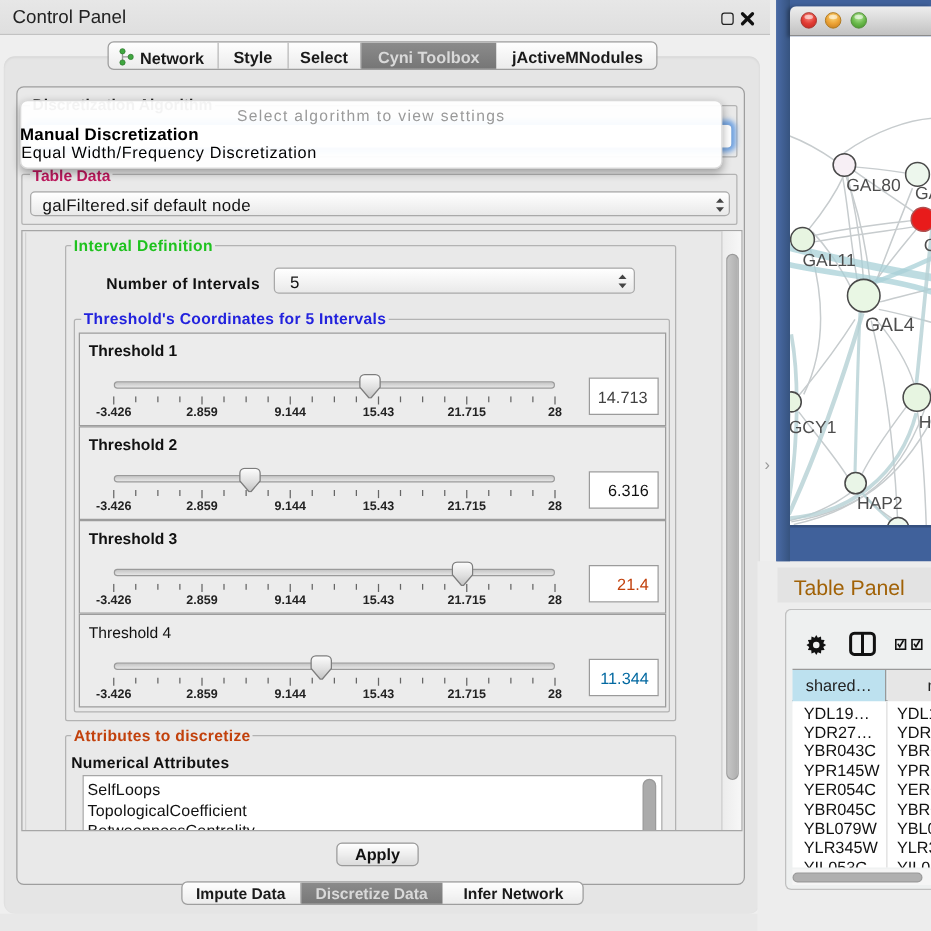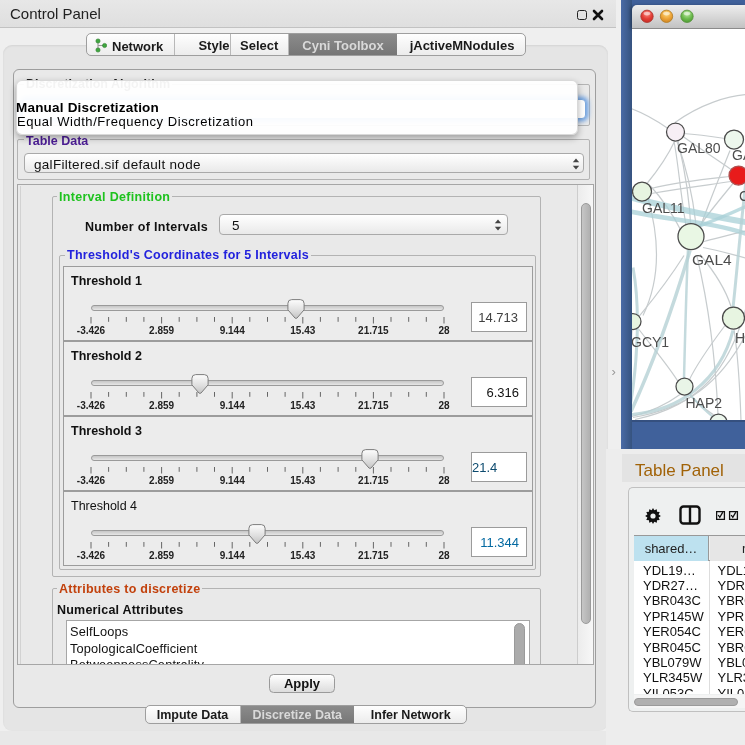--- a/index.html
+++ b/index.html
@@ -23,34 +23,34 @@
 <div class="abs" style="left:86px;top:33px;width:440px;height:23px;border:1px solid #9e9e9e;border-radius:5px;background:linear-gradient(#fefefe,#ececec);overflow:hidden;font-size:13px;font-weight:bold;color:#1a1a1a;">
   <div class="abs" style="left:0;top:0;width:88px;height:23px;border-right:1px solid #b8b8b8;">
     <svg class="abs" style="left:8px;top:4px;" width="12" height="15" viewBox="0 0 12 15">
       <path d="M3 3 V12 M3 7.5 H9.5" stroke="#999" stroke-width="1.1" fill="none"></path>
       <circle cx="3" cy="3" r="2.1" fill="#3fa73f" stroke="#2d7a2d" stroke-width="0.6"></circle>
       <circle cx="3" cy="12" r="2.1" fill="#3fa73f" stroke="#2d7a2d" stroke-width="0.6"></circle>
       <circle cx="9.6" cy="7.5" r="2.1" fill="#3fa73f" stroke="#2d7a2d" stroke-width="0.6"></circle>
     </svg>
     <span class="abs" style="left:25px;top:5px;">Network</span>
   </div>
-  <div class="abs" style="left:88px;top:0;width:55.5px;height:23px;border-right:1px solid #b8b8b8;text-align:right;line-height:24px;">Style</div>
+  <div class="abs" style="left:88px;top:0;width:55.5px;height:23px;border-right:1px solid #b8b8b8;text-align:center;line-height:24px;">Style</div>
   <div class="abs" style="left:143.5px;top:0;width:58.5px;height:23px;border-right:1px solid #b8b8b8;text-align:center;line-height:24px;">Select</div>
   <div class="abs" style="left:202px;top:0;width:108px;height:23px;background:linear-gradient(#8b8b8b,#747474);color:#d9d9d9;text-align:center;line-height:24px;">Cyni Toolbox</div>
   <div class="abs" style="left:310px;top:0;width:130px;height:23px;text-align:center;line-height:24px;">jActiveMNodules</div>
 </div>
 
 <div class="abs" style="left:13px;top:69px;width:583px;height:639px;border:1px solid #9e9e9e;border-radius:6px;background:#e9e9e9;"></div>
 
 <div class="abs" style="left:17px;top:84px;width:573px;height:42px;border:1px solid #b3b3b3;border-radius:2px;"></div>
 <div class="abs" style="left:24px;top:77px;font-size:12.5px;font-weight:bold;color:#222;background:#e9e9e9;padding:0 2px;">Discretization Algorithm</div>
 <div class="abs" style="left:22px;top:98.5px;width:564px;height:20px;background:#fff;border:1px solid #7ea9dd;border-radius:4px;box-shadow:0 0 4px 2.5px rgba(92,152,226,0.85);"></div>
 
 <div class="abs" style="left:17px;top:139px;width:573px;height:41px;border:1px solid #b3b3b3;border-radius:2px;"></div>
-<div class="abs" style="left:24px;top:134px;font-size:12.5px;font-weight:bold;color:#4c1d95;background:#e9e9e9;padding:0 2px;">Table Data</div>
+<div class="abs" style="left:24px;top:134px;font-size:12.5px;font-weight:bold;color:#be185d;background:#e9e9e9;padding:0 2px;">Table Data</div>
 <div class="abs" style="left:24px;top:153px;width:560px;height:19.5px;background:linear-gradient(#ffffff,#e9e9e9);border:1px solid #a9a9a9;border-radius:4px;">
   <span class="abs" style="left:9px;top:2.5px;font-size:13.5px;letter-spacing:0.3px;color:#111;">galFiltered.sif default node</span>
   <svg class="abs" style="left:546px;top:3.5px;" width="10" height="12" viewBox="0 0 10 12">
     <path d="M5 0.5 L8.2 4.2 H1.8 Z" fill="#444"></path>
     <path d="M5 11.5 L8.2 7.8 H1.8 Z" fill="#444"></path>
   </svg>
 </div>
 
 <div class="abs" style="left:17px;top:184px;width:577px;height:481px;border:1px solid #a6a6a6;background:#e9e9e9;"></div>
 
@@ -208,21 +208,21 @@
       <svg class="abs" style="left:296.5px;top:32.5px;" width="18" height="20" viewBox="0 0 18 20">
         <defs>
             <linearGradient id="thg3" x1="0" y1="0" x2="0" y2="1">
               <stop offset="0" stop-color="#fdfdfd"></stop>
               <stop offset="0.6" stop-color="#dedede"></stop>
               <stop offset="1" stop-color="#c4c4c4"></stop>
             </linearGradient>
           </defs>
         <path d="M4.7 0.6 h8.6 a3.8 3.8 0 0 1 3.8 3.8 v6.4 l-7.2 8.4 h-1.8 l-7.2 -8.4 v-6.4 a3.8 3.8 0 0 1 3.8 -3.8 z" fill="url(#thg3)" stroke="#7d7d7d" stroke-width="1"></path>
       </svg>
-      <div class="abs" style="left:407px;top:35px;width:56px;height:30.5px;background:#fff;border:1px solid #9b9b9b;font-size:13px;color:#0c4a6e;text-align:left;line-height:29px;padding-right:7px;">21.4</div>
+      <div class="abs" style="left:407px;top:35px;width:56px;height:30.5px;background:#fff;border:1px solid #9b9b9b;font-size:13px;color:#c2410c;text-align:right;line-height:29px;padding-right:7px;">21.4</div>
     </div>
 
     <div class="abs" style="left:63px;top:490.5px;width:469.5px;height:75px;border:1px solid #9c9c9c;background:#ececec;">
       <div class="abs" style="left:7px;top:7px;font-size:12.5px;font-weight:normal;color:#111;">Threshold 4</div>
       <div class="abs" style="left:27px;top:38.5px;width:353px;height:6px;border:1px solid #9a9a9a;border-radius:3px;background:linear-gradient(#c6c6c6,#e6e6e6);"></div>
       <svg class="abs" style="left:0;top:50px;" width="420" height="8" viewBox="0 0 420 8">
           <g stroke="#666" stroke-width="1">
             <line x1="27.0" y1="0" x2="27.0" y2="6.5"></line>
             <line x1="44.6" y1="0" x2="44.6" y2="4.8"></line>
             <line x1="62.3" y1="0" x2="62.3" y2="4.8"></line>
@@ -420,15 +420,16 @@
     <div class="abs" style="left:9px;top:2px;line-height:15.4px;">YDL19…<br>YDR27…<br>YBR043C<br>YPR145W<br>YER054C<br>YBR045C<br>YBL079W<br>YLR345W<br>YIL053C</div>
     <div class="abs" style="left:83.5px;top:2px;line-height:15.4px;">YDL1<br>YDR2<br>YBR0<br>YPR1<br>YER0<br>YBR0<br>YBL0<br>YLR3<br>YIL0</div>
   </div>
 
   <div class="abs" style="left:5px;top:207px;width:112px;height:13px;background:#f5f5f5;"></div>
   <div class="abs" style="left:5px;top:210px;width:104px;height:7.5px;background:#b0b0b0;border:1px solid #9a9a9a;border-radius:4.5px;"></div>
 </div>
 
 <div class="abs" style="left:16px;top:80px;width:562px;height:54.5px;background:rgba(255,255,255,0.95);border:1px solid rgba(170,170,170,0.45);border-radius:6px;box-shadow:0 3px 7px rgba(0,0,0,0.32);"></div>
 <div class="abs" style="left:16px;top:80px;width:562px;height:54.5px;">
+  <div class="abs" style="left:0;top:5.5px;width:562px;text-align:center;font-size:12.5px;letter-spacing:1.1px;color:#9a9a9a;">Select algorithm to view settings</div>
   <div class="abs" style="left:0px;top:19.5px;font-size:13.5px;font-weight:bold;letter-spacing:0.2px;color:#000;">Manual Discretization</div>
   <div class="abs" style="left:1px;top:34px;font-size:13px;letter-spacing:0.55px;color:#000;">Equal Width/Frequency Discretization</div>
 </div>
 
 </body></html>

